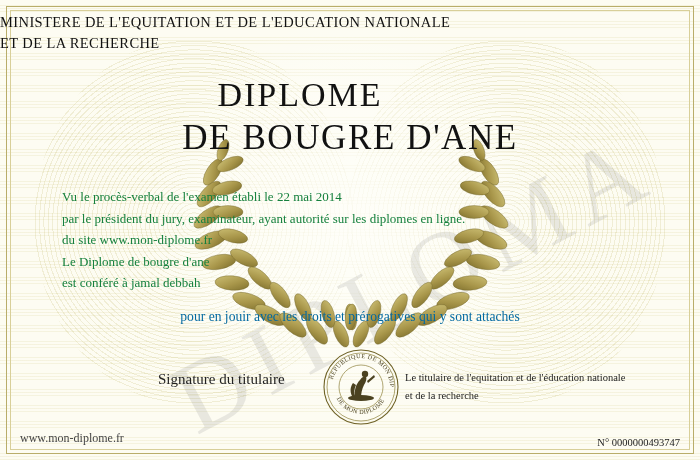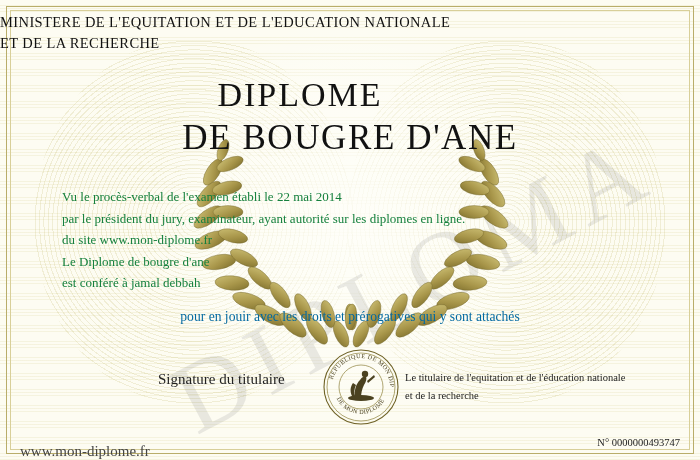--- a/index.html
+++ b/index.html
@@ -191,22 +191,22 @@
     left: 322px;
     top: 348px;
     width: 78px;
     height: 78px;
   }
 
   
   .footer-left {
     position: absolute;
     left: 20px;
-    bottom: 0;
-    font-size: 15px;
+    bottom: 14px;
+    font-size: 12px;
     color: #444;
     font-family: "Liberation Serif", serif;
   }
   .footer-right {
     position: absolute;
     right: 20px;
     bottom: 12px;
     font-size: 10.5px;
     color: #222;
   }

